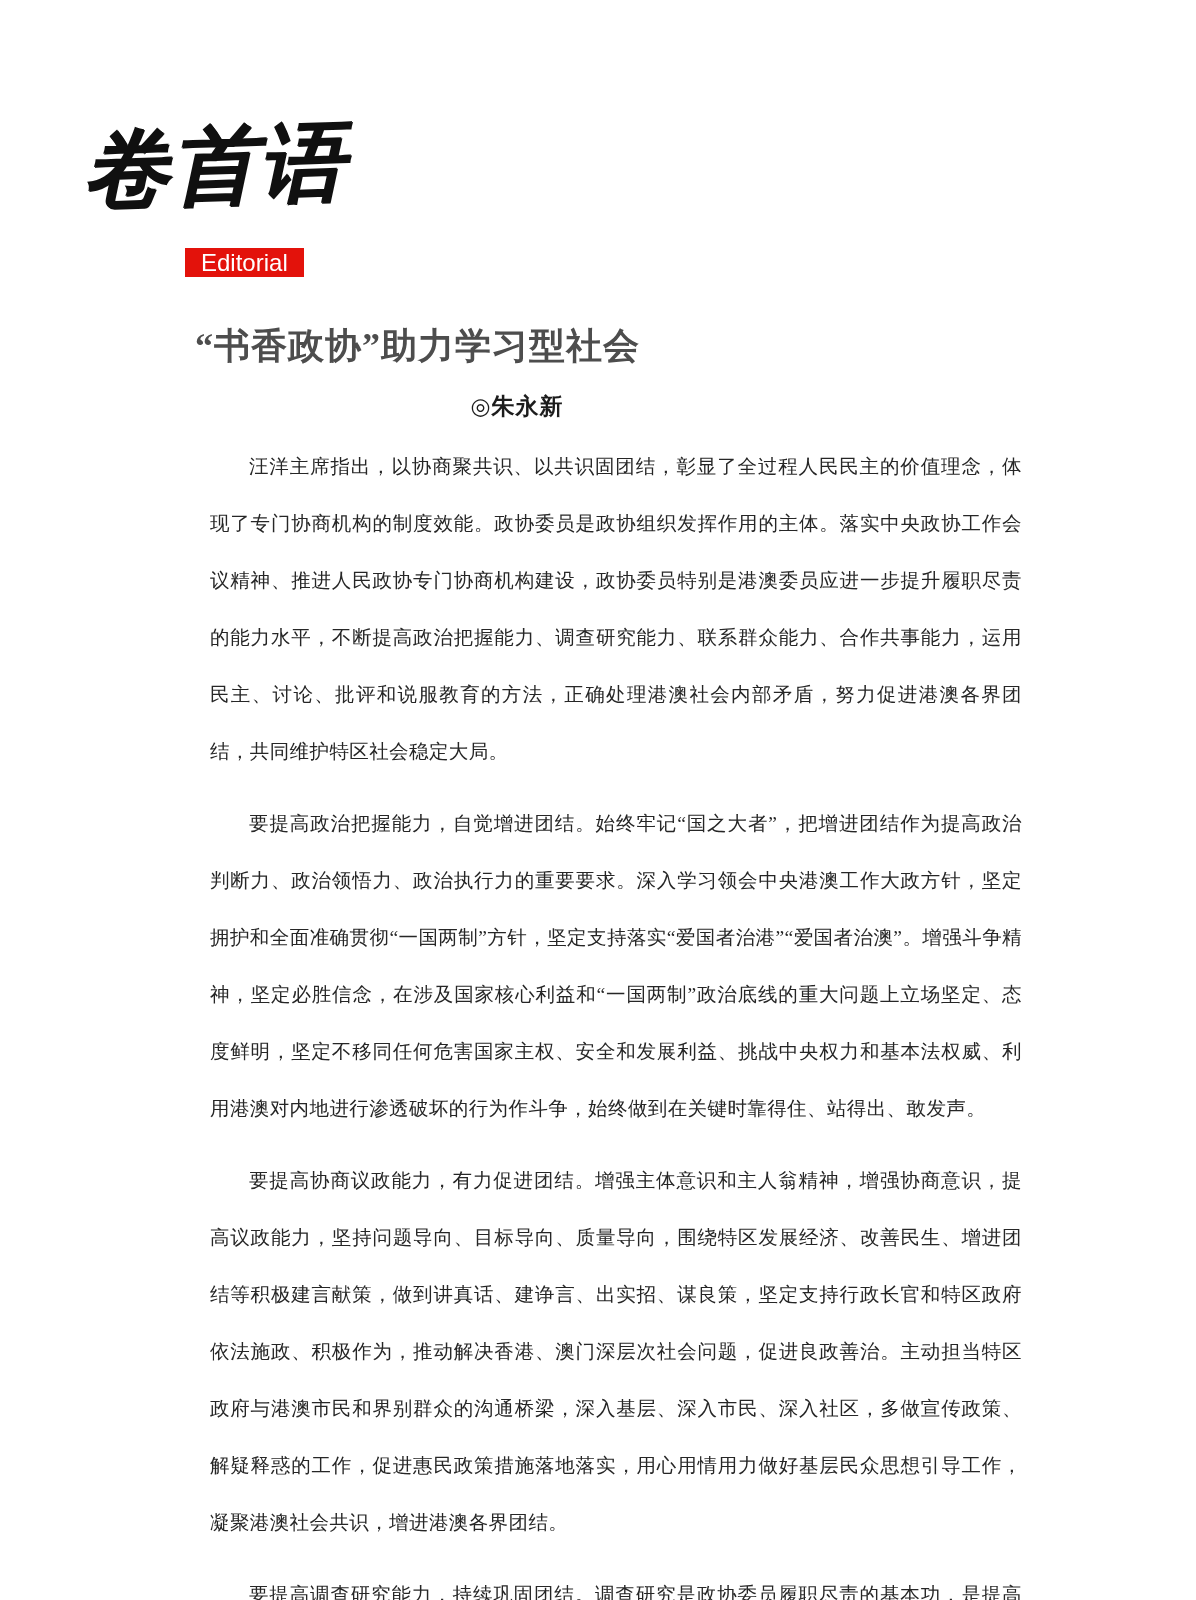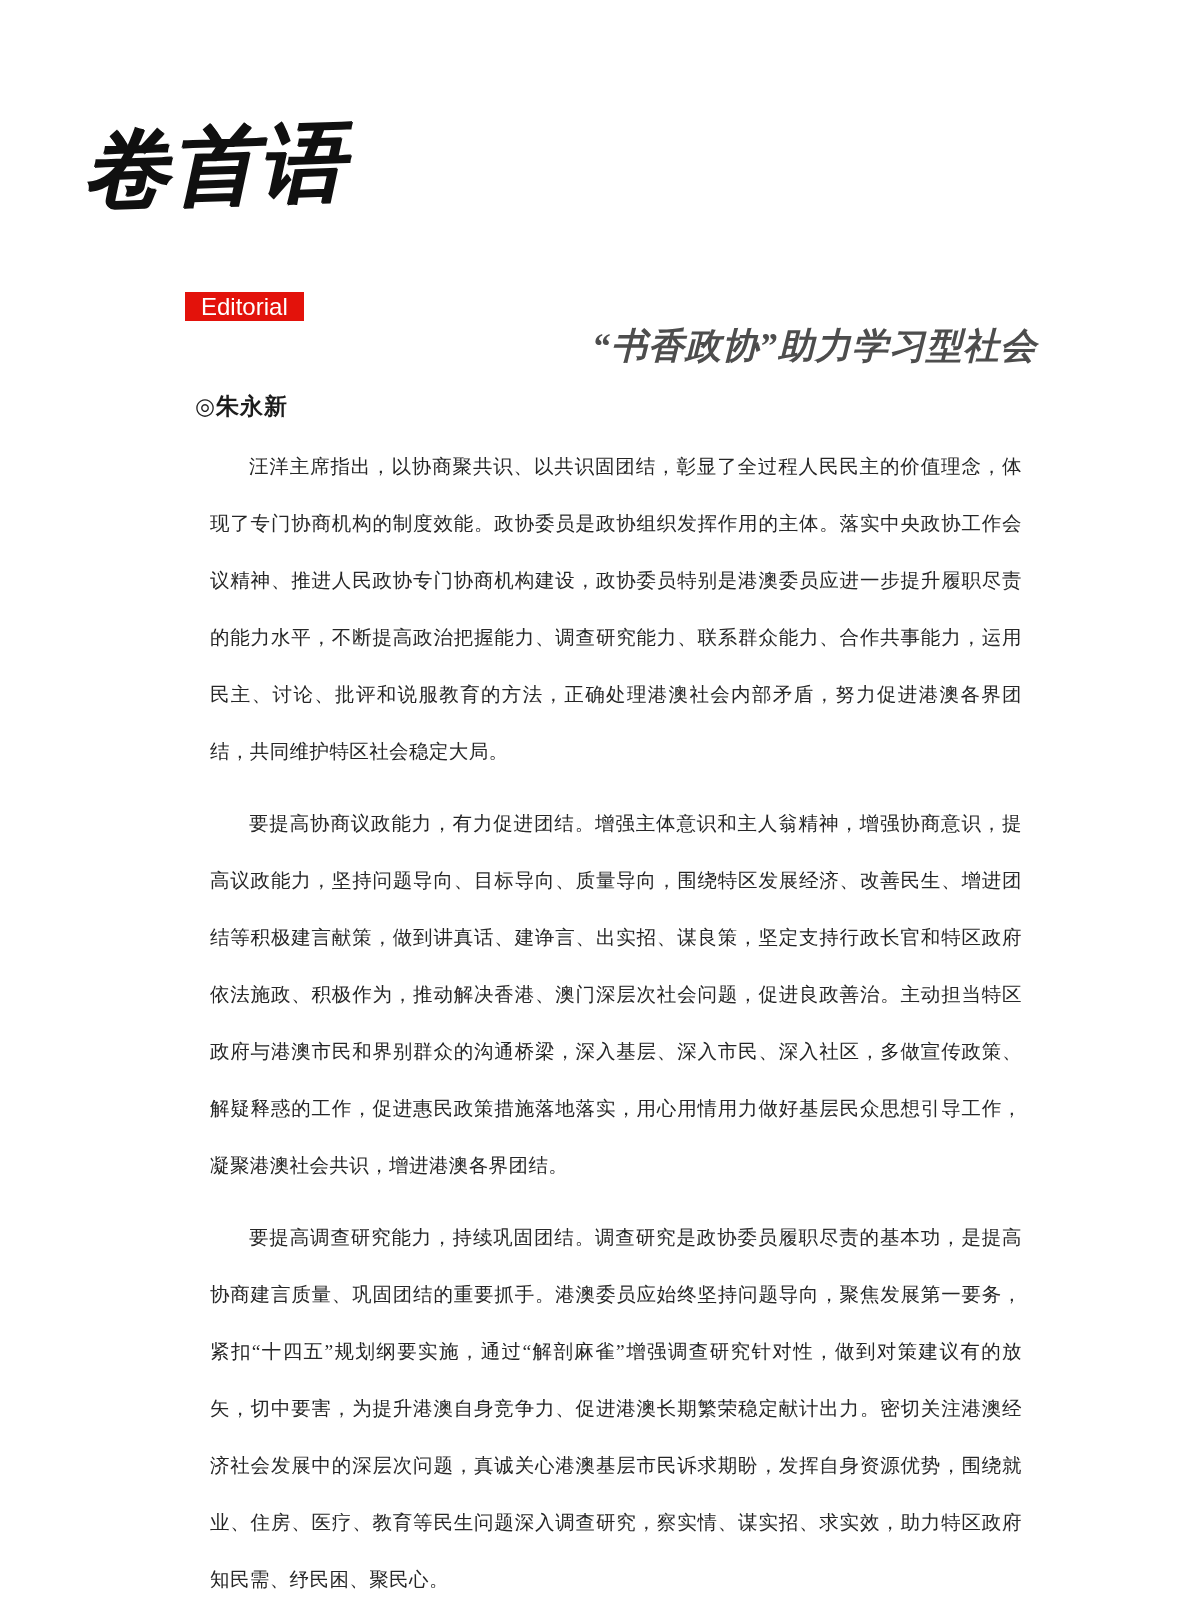--- a/index.html
+++ b/index.html
@@ -35,43 +35,41 @@
     position: absolute;
     left: 103px;
     top: 126px;
     background: #e3120b;
     color: #ffffff;
     font-family: "Liberation Sans", sans-serif;
     font-size: 24px;
     line-height: 29px;
     padding: 0 16px;
     font-weight: 400;
-    margin-top: 44px;
   }
   
   .article {
     position: absolute;
     top: 0;
     left: 195px;
     width: 842px;
   }
   .article-title {
     margin: 0;
     padding-top: 322px;
-    text-align: right;
+    text-align: left;
     font-size: 36px;
     font-weight: 700;
     color: #4d4d4d;
     letter-spacing: 1px;
     font-family: "Liberation Serif", "DejaVu Serif", serif;
-    font-style: italic;
   }
   .article-byline {
     margin-top: 20px;
-    text-align: left;
+    text-align: center;
     padding-right: 198px;
     font-family: "Liberation Sans", "DejaVu Sans", sans-serif;
     font-weight: 700;
     font-size: 23px;
     color: #1c1c1c;
     letter-spacing: 1px;
   }
   .article-body { margin-top: 16px; }
   .article-body p {
     margin: 15px;
@@ -93,18 +91,19 @@
   <div class="logo">
     <span class="logo-calligraphy">卷首语</span>
     <span class="editorial-badge">Editorial</span>
   </div>
 
   <div class="article">
     <h1 class="article-title">“书香政协”助力学习型社会</h1>
     <div class="article-byline">◎朱永新</div>
     <div class="article-body">
         <p>汪洋主席指出，以协商聚共识、以共识固团结，彰显了全过程人民民主的价值理念，体现了专门协商机构的制度效能。政协委员是政协组织发挥作用的主体。落实中央政协工作会议精神、推进人民政协专门协商机构建设，政协委员特别是港澳委员应进一步提升履职尽责的能力水平，不断提高政治把握能力、调查研究能力、联系群众能力、合作共事能力，运用民主、讨论、批评和说服教育的方法，正确处理港澳社会内部矛盾，努力促进港澳各界团结，共同维护特区社会稳定大局。</p>
+        <p>要提高政治把握能力，自觉增进团结。始终牢记“国之大者”，把增进团结作为提高政治判断力、政治领悟力、政治执行力的重要要求。深入学习领会中央港澳工作大政方针，坚定拥护和全面准确贯彻“一国两制”方针，坚定支持落实“爱国者治港”“爱国者治澳”。增强斗争精神，坚定必胜信念，在涉及国家核心利益和“一国两制”政治底线的重大问题上立场坚定、态度鲜明，坚定不移同任何危害国家主权、安全和发展利益、挑战中央权力和基本法权威、利用港澳对内地进行渗透破坏的行为作斗争，始终做到在关键时靠得住、站得出、敢发声。</p>
         <p>要提高协商议政能力，有力促进团结。增强主体意识和主人翁精神，增强协商意识，提高议政能力，坚持问题导向、目标导向、质量导向，围绕特区发展经济、改善民生、增进团结等积极建言献策，做到讲真话、建诤言、出实招、谋良策，坚定支持行政长官和特区政府依法施政、积极作为，推动解决香港、澳门深层次社会问题，促进良政善治。主动担当特区政府与港澳市民和界别群众的沟通桥梁，深入基层、深入市民、深入社区，多做宣传政策、解疑释惑的工作，促进惠民政策措施落地落实，用心用情用力做好基层民众思想引导工作，凝聚港澳社会共识，增进港澳各界团结。</p>
         <p>要提高调查研究能力，持续巩固团结。调查研究是政协委员履职尽责的基本功，是提高协商建言质量、巩固团结的重要抓手。港澳委员应始终坚持问题导向，聚焦发展第一要务，紧扣“十四五”规划纲要实施，通过“解剖麻雀”增强调查研究针对性，做到对策建议有的放矢，切中要害，为提升港澳自身竞争力、促进港澳长期繁荣稳定献计出力。密切关注港澳经济社会发展中的深层次问题，真诚关心港澳基层市民诉求期盼，发挥自身资源优势，围绕就业、住房、医疗、教育等民生问题深入调查研究，察实情、谋实招、求实效，助力特区政府知民需、纾民困、聚民心。</p>
       </div>
   </div>
 
 </div>
 
 </body></html>

